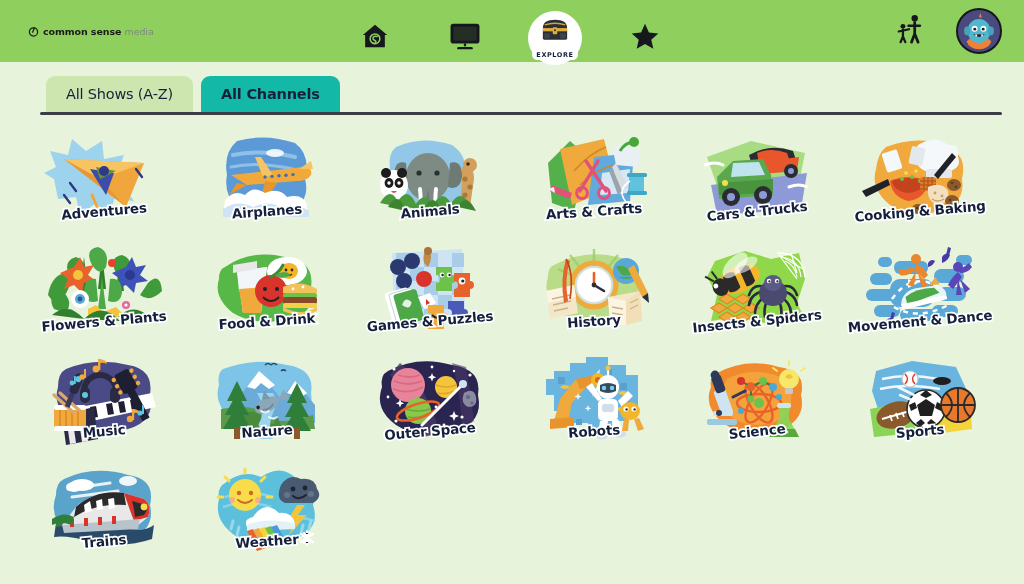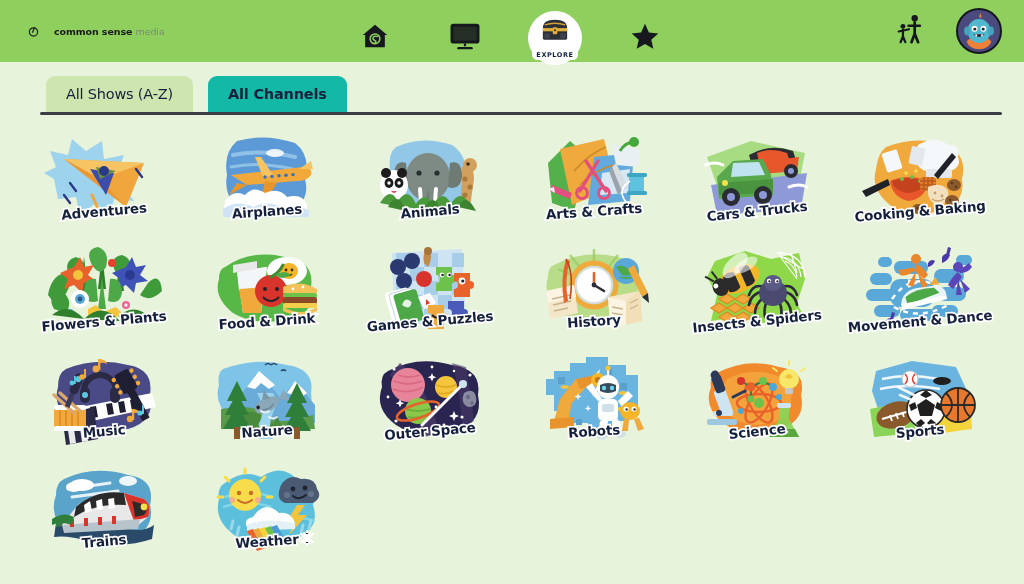--- a/index.html
+++ b/index.html
@@ -16,21 +16,21 @@
     height:62px; width:100%;
     background:#8ecf5e;
     display:flex; align-items:center;
     position:relative;
   }
   .logo{ margin-left:28px; width:150px; line-height:1; }
   .logo-word{
     font-size:27px; font-weight:700; color:#10100f;
     letter-spacing:-0.6px; font-family:"DejaVu Sans","Liberation Sans",sans-serif;
   }
-  .logo-sub{ display:flex; align-items:center; gap:15px; margin-top:1px; }
+  .logo-sub{ display:flex; align-items:center; gap:4px; margin-top:1px; }
   .logo-sub .csm-mark{ width:11px; height:11px; flex:0 0 auto; }
   .logo-sub-text{ font-size:9.5px; font-weight:700; color:#1a1a18; letter-spacing:-0.1px; }
   .logo-sub-text .media{ color:#7e8a78; font-weight:400; }
 
   .nav{
     position:absolute; left:330px; top:0; height:76px;
     display:flex; align-items:center; gap:0;
   }
   .nav-item{
     width:90px; height:62px;
@@ -55,21 +55,21 @@
   }
   .avatar{
     width:46px; height:46px; border-radius:50%;
     background:#4b4a7e; border:2.5px solid #16181d;
     display:flex; align-items:center; justify-content:center;
     overflow:hidden; cursor:pointer;
   }
 
   
   .tabbar{ position:relative; padding:14px 0 0 46px; }
-  .tabs{ display:flex; align-items:flex-end; gap:15px; }
+  .tabs{ display:flex; align-items:flex-end; gap:8px; }
   .tab{
     font-size:14.5px; color:#15213c;
     padding:10px 20px 11px 20px;
     border-radius:9px 9px 0 0;
     cursor:pointer; white-space:nowrap;
     font-weight:600; letter-spacing:-0.2px;
   }
   .tab.inactive{ background:#cde6b0; font-weight:500; }
   .tab.active{ background:#14b8a6; font-weight:800; }
   .tab-rule{

